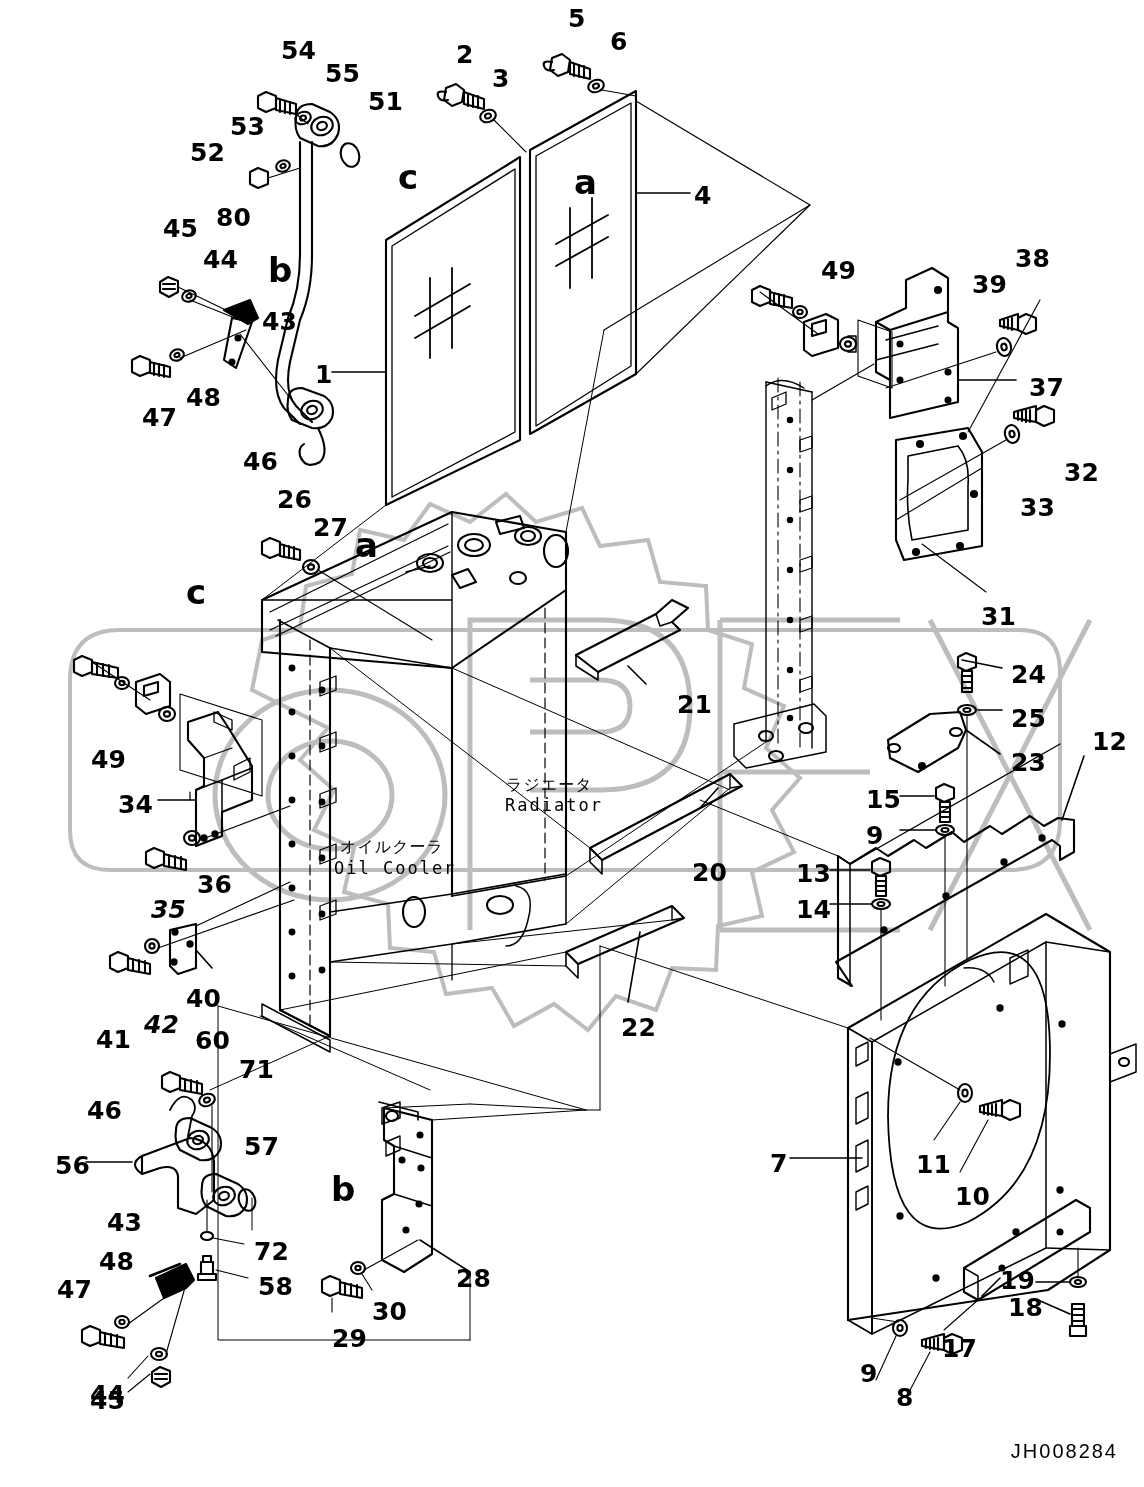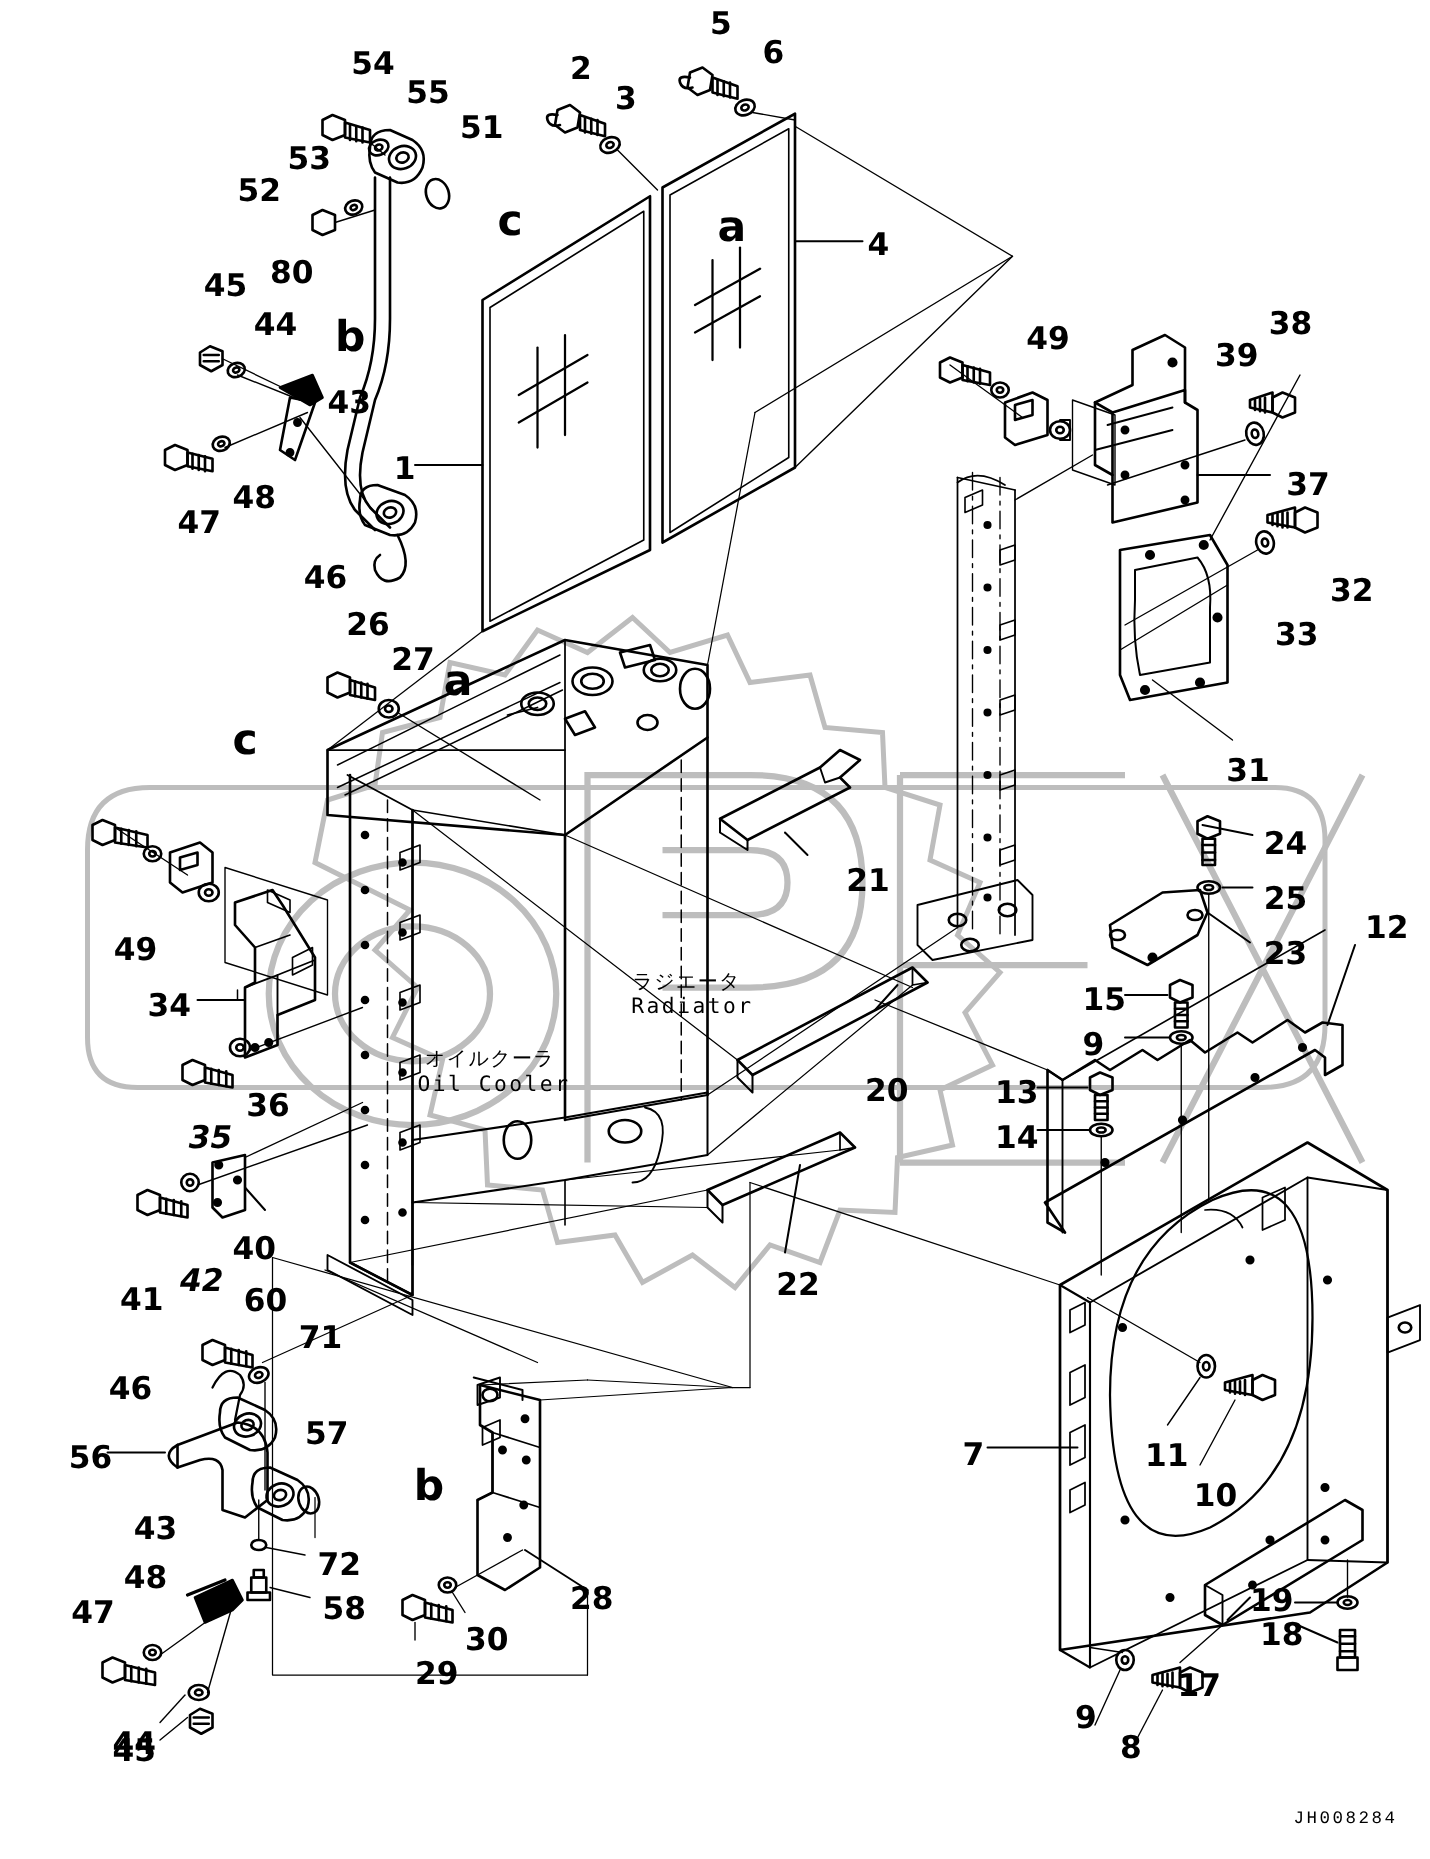--- a/index.html
+++ b/index.html
@@ -34,22 +34,22 @@
     position:absolute;
     font-family:"DejaVu Sans Mono","DejaVu Sans",monospace;
     font-size:17px;
     letter-spacing:2px;
     color:#000;
     white-space:nowrap;
   }
   #drawing-no{
     position:absolute;
     right:26px;bottom:24px;
-    font-family:Liberation Mono, monospace;
-    font-size:14px;
+    font-family:Liberation Sans, sans-serif;
+    font-size:20px;
     letter-spacing:2px;
     color:#000;
   }
   .wm{
     position:absolute;
     pointer-events:none;
   }
 </style>
 </head>
 <body>

